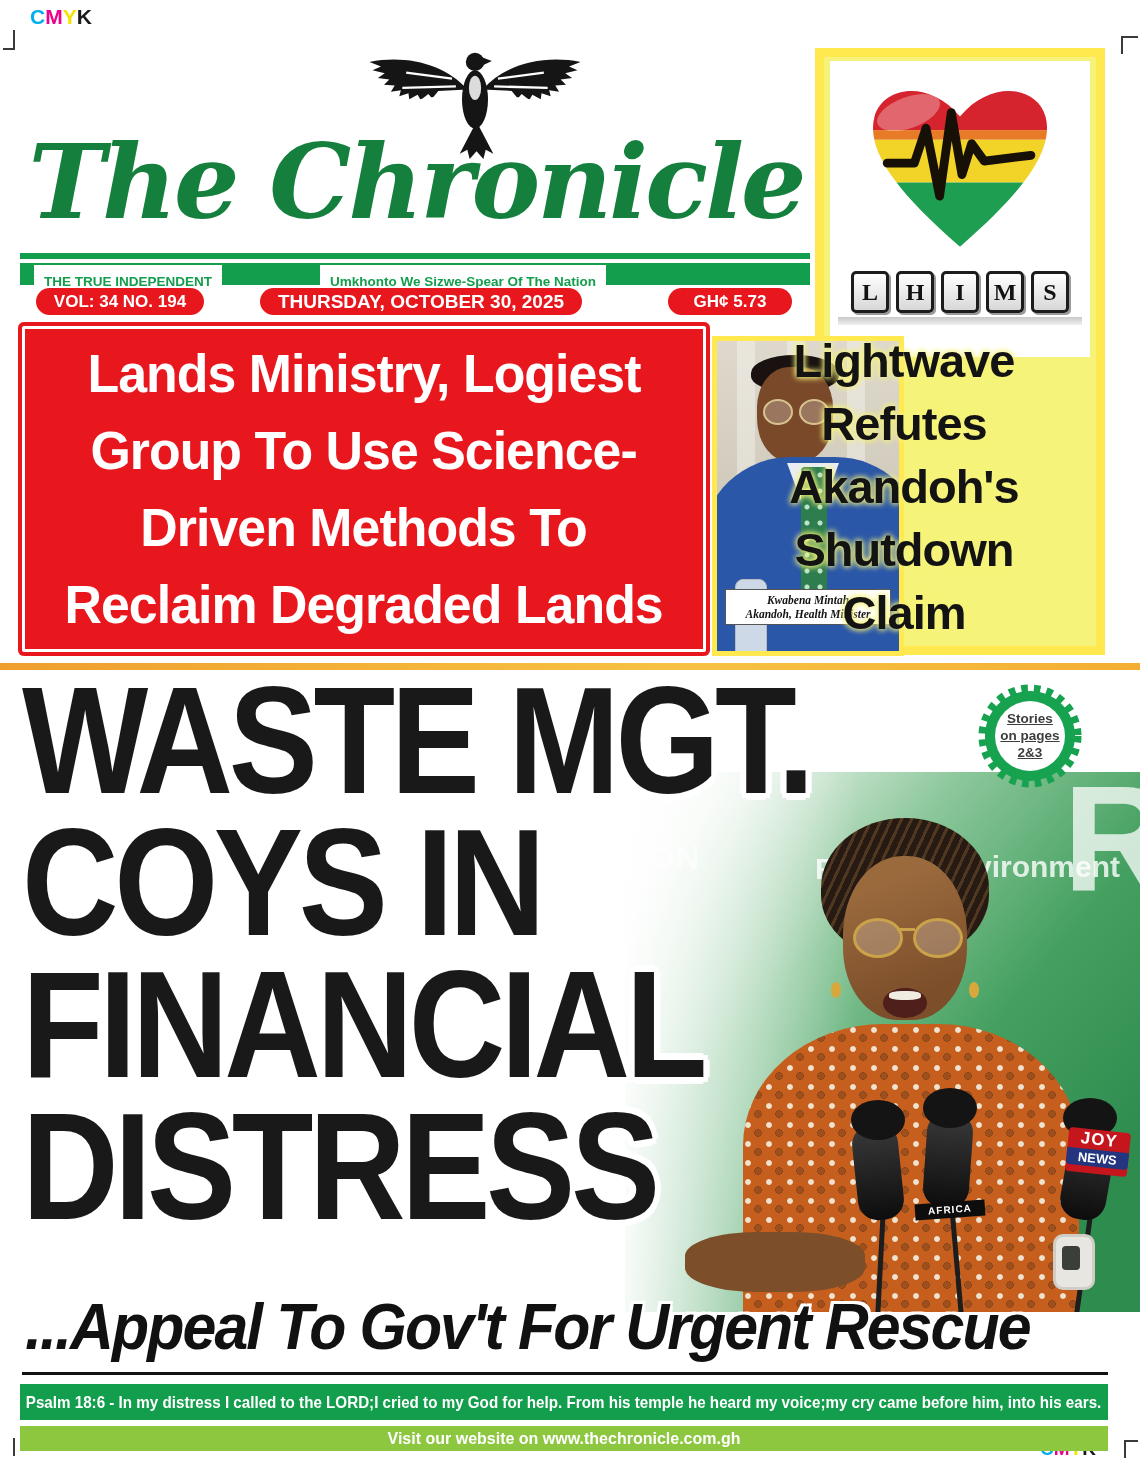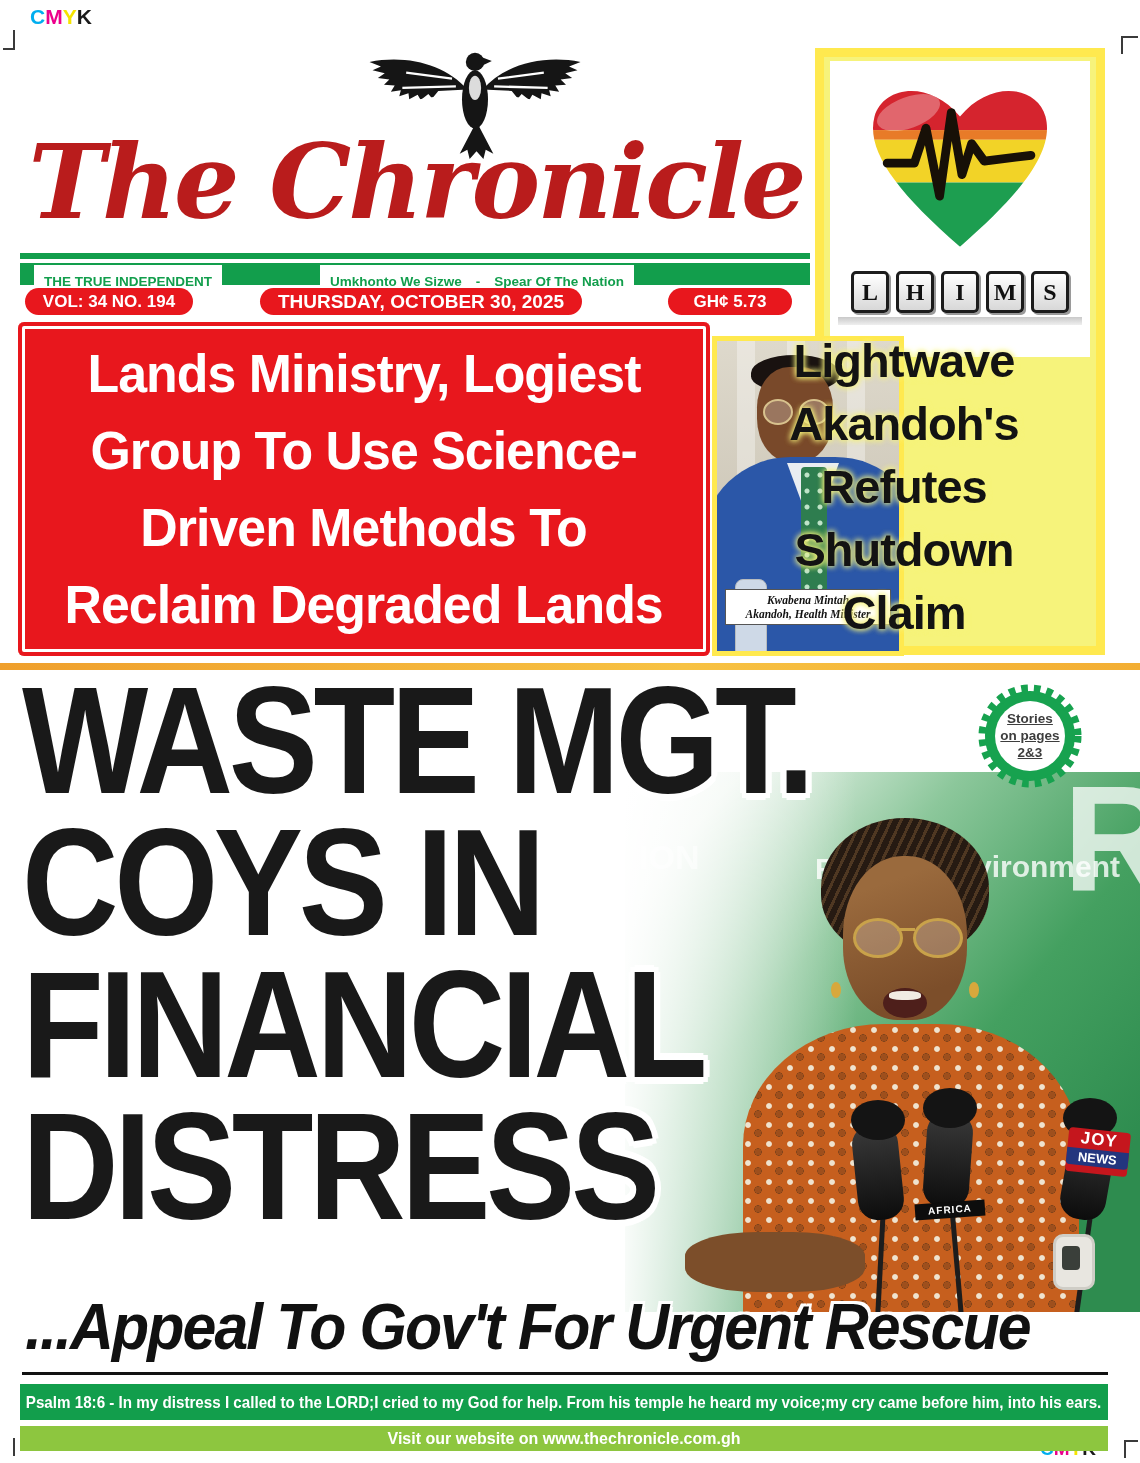--- a/index.html
+++ b/index.html
@@ -9,31 +9,31 @@
   
   .mark{position:absolute;background:#3a3a3a;}
   .cmyk{position:absolute;font-weight:bold;font-size:21px;letter-spacing:0px;font-family:"Liberation Sans",sans-serif;}
   .cmyk span{display:inline-block;}
   .c-c{color:#00aeef}.c-m{color:#ec008c}.c-y{color:#f5e400}.c-k{color:#1a1a1a}
 
   
   .eagle{position:absolute;left:355px;top:42px;width:240px;height:130px;}
   .masthead-title{position:absolute;left:22px;top:128px;width:788px;text-align:center;
     font-family:"DejaVu Serif","Liberation Serif",serif;font-style:italic;font-weight:bold;
-    font-size:103px;line-height:1.05;color:#b91c1c;letter-spacing:-3px;white-space:nowrap;}
+    font-size:103px;line-height:1.05;color:#15803d;letter-spacing:-3px;white-space:nowrap;}
   .green-rule{position:absolute;left:20px;top:253px;width:790px;height:6px;background:#129e4c;}
   .banner{position:absolute;left:20px;top:263px;width:790px;height:22px;background:#129e4c;}
   .banner .wbox{position:absolute;top:2px;height:18px;background:#fff;color:#129e4c;
     font-weight:bold;font-size:13.5px;line-height:18px;padding:8px 10px;white-space:nowrap;}
   .banner .wbox.left{left:14px;}
-  .banner .wbox.center{left:300px;display:flex;gap:14px;}
+  .banner .wbox.center{left:300px;display:flex;}
   .pills{position:absolute;left:20px;top:288px;width:790px;height:27px;}
   .pill{position:absolute;background:#e8171d;color:#fff;font-weight:bold;font-size:17px;
     border-radius:14px;text-align:center;line-height:27px;height:27px;white-space:nowrap;}
-  .pill.vol{left:5px;width:168px;}
+  .pill.vol{left:16px;width:168px;}
   .pill.date{left:240px;width:322px;font-size:19px;}
   .pill.price{left:648px;width:124px;}
 
   
   .lead-box{position:absolute;left:18px;top:322px;width:692px;height:334px;background:#e8171d;
     border-radius:6px;box-shadow:inset 0 0 0 4px #e8171d, inset 0 0 0 7px #ffffff;
     display:flex;flex-direction:column;justify-content:center;align-items:center;}
   .lead-line{color:#fff;font-weight:bold;font-size:54px;line-height:77px;white-space:nowrap;
     transform:scaleX(0.96);letter-spacing:-1px;}
 
@@ -223,22 +223,22 @@
         <div class="lhims-tile">L</div>
         <div class="lhims-tile">H</div>
         <div class="lhims-tile">I</div>
         <div class="lhims-tile">M</div>
         <div class="lhims-tile">S</div>
       </div>
       <div class="lhims-shadow"></div>
     </div>
     <div class="side-headline">
       <div class="side-line">Lightwave</div>
+      <div class="side-line">Refutes</div>
       <div class="side-line">Akandoh's</div>
-      <div class="side-line">Refutes</div>
       <div class="side-line">Shutdown</div>
       <div class="side-line">Claim</div>
     </div>
   </div>
 
   <div class="minister">
     <div class="stripe" style="left:20px;"></div>
     <div class="stripe" style="left:70px;"></div>
     <div class="stripe" style="left:130px;"></div>
     <div class="m-hair"></div>

